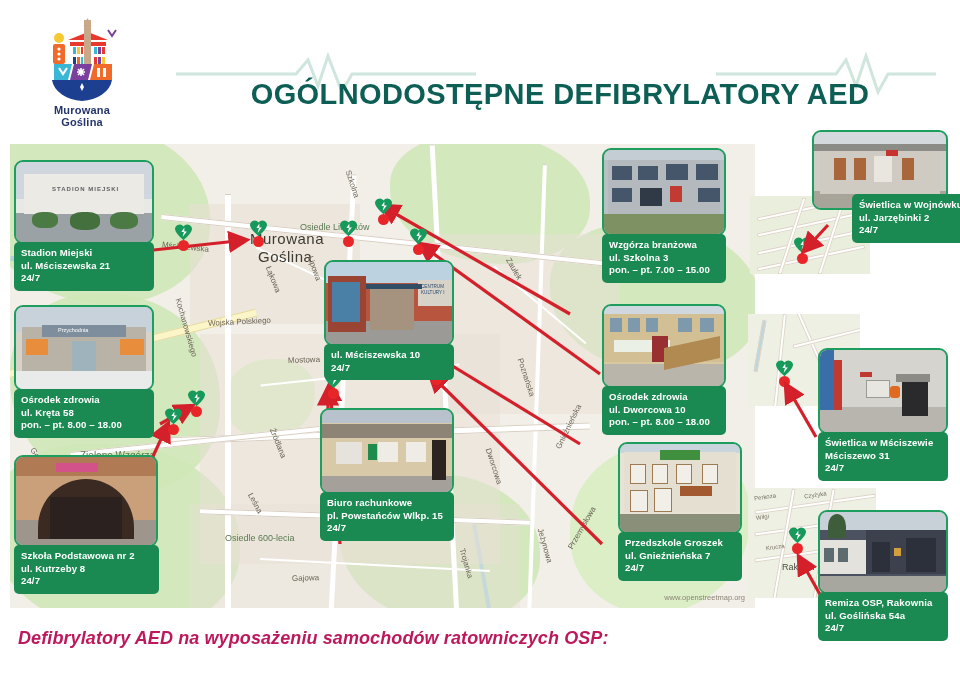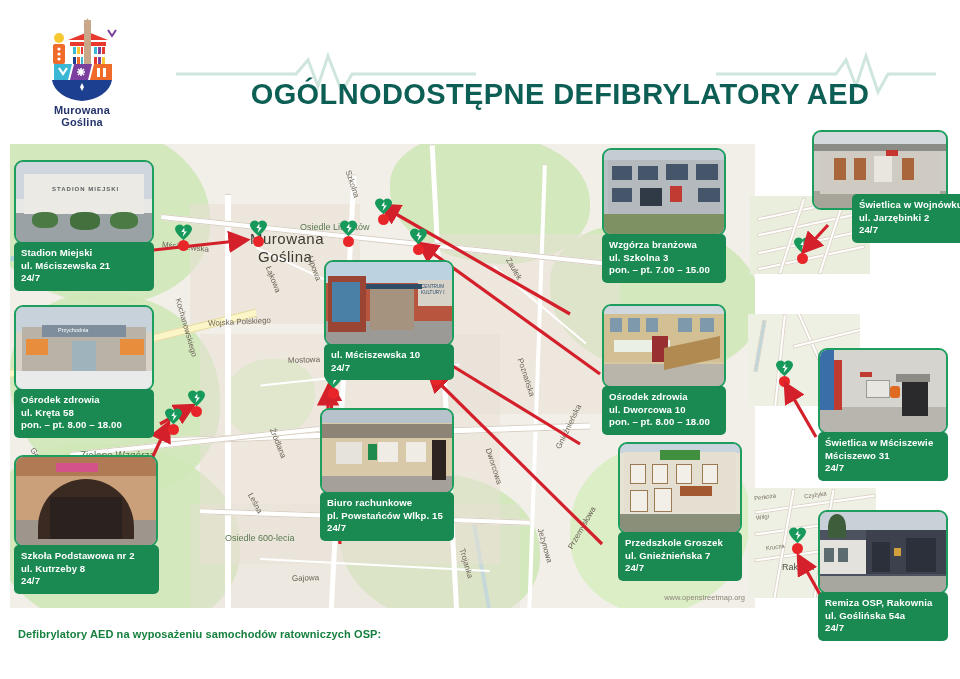--- a/index.html
+++ b/index.html
@@ -74,21 +74,21 @@
   .label .l2,.label .l3{font-weight:bold;}
 
   
   .minimap{position:absolute;background:#f5f2ec;overflow:hidden;}
   .mm-road{position:absolute;background:#ffffff;border:1px solid #ded5c8;}
   .mm-green{position:absolute;background:#d6eac2;}
   .mm-lbl{position:absolute;font-size:6px;color:#7a7365;white-space:nowrap;}
 
   
   .footer{position:absolute;left:18px;top:628px;width:920px;}
-  .foot1{color:#15803d;font-size:11px;font-weight:bold;letter-spacing:.1px;}
+  .foot1{color:#be185d;font-size:18px;font-weight:bold;letter-spacing:.1px;font-style:italic;}
   .foot2{color:#0f7a46;font-size:13.5px;margin-top:3px;letter-spacing:.1px;}
 </style>
 </head>
 <body>
 
 <div class="root">
 
   <div class="header">
 
     <div class="logo">

